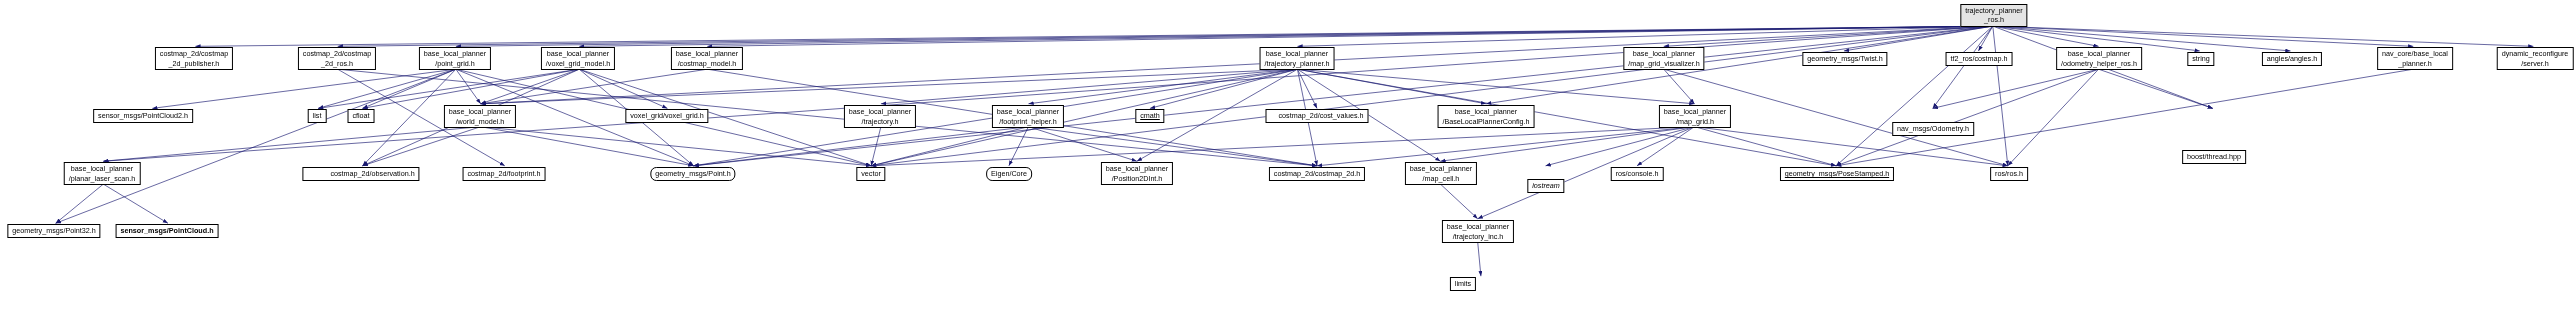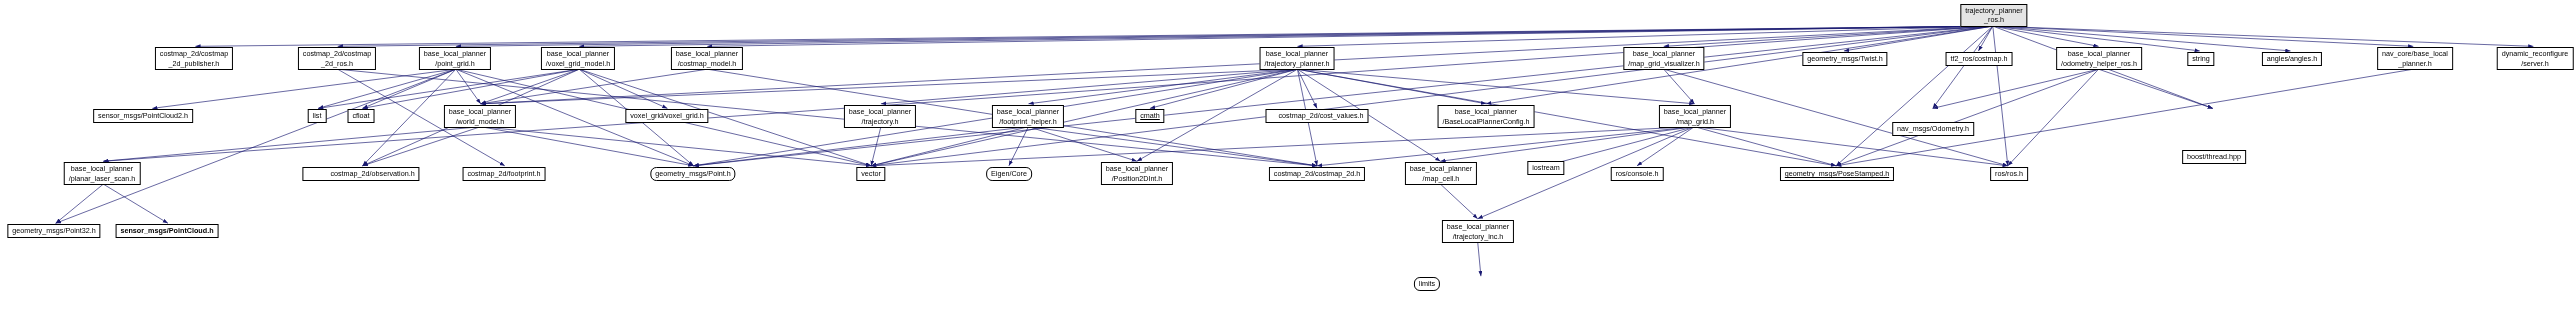--- a/index.html
+++ b/index.html
@@ -191,23 +191,23 @@
     <div class="node" style="left: 361px; top: 167px; border-color: rgb(0, 0, 0); color: rgb(0, 0, 0); padding-left: 27px;">costmap_2d/observation.h</div>
     <div class="node" style="left: 504px; top: 167px; border-color: rgb(0, 0, 0); color: rgb(0, 0, 0);">costmap_2d/footprint.h</div>
     <div class="node" style="left: 693px; top: 167px; border-color: rgb(0, 0, 0); color: rgb(0, 0, 0); border-radius: 6px;">geometry_msgs/Point.h</div>
     <div class="node" style="left: 871px; top: 167px; border-color: rgb(0, 0, 0); color: rgb(0, 0, 0);">vector</div>
     <div class="node" style="left: 1009px; top: 167px; border-color: rgb(0, 0, 0); color: rgb(0, 0, 0); border-radius: 6px;">Eigen/Core</div>
     <div class="node" style="left: 1137px; top: 162px; border-color: rgb(0, 0, 0); color: rgb(0, 0, 0);">base_local_planner
 /Position2DInt.h</div>
     <div class="node" style="left: 1317px; top: 167px; border-color: rgb(0, 0, 0); color: rgb(0, 0, 0);">costmap_2d/costmap_2d.h</div>
     <div class="node" style="left: 1441px; top: 162px; border-color: rgb(0, 0, 0); color: rgb(0, 0, 0);">base_local_planner
 /map_cell.h</div>
-    <div class="node" style="left: 1546px; top: 161px; border-color: rgb(0, 0, 0); color: rgb(0, 0, 0);">iostream</div>
+    <div class="node" style="left: 1546px; top: 179px; border-color: rgb(0, 0, 0); color: rgb(0, 0, 0); font-style: italic;">iostream</div>
     <div class="node" style="left: 1637px; top: 167px; border-color: rgb(0, 0, 0); color: rgb(0, 0, 0);">ros/console.h</div>
     <div class="node" style="left: 1837px; top: 167px; border-color: rgb(0, 0, 0); color: rgb(0, 0, 0); text-decoration: underline;">geometry_msgs/PoseStamped.h</div>
     <div class="node" style="left: 2009px; top: 167px; border-color: rgb(0, 0, 0); color: rgb(0, 0, 0);">ros/ros.h</div>
     <div class="node" style="left: 54px; top: 224px; border-color: rgb(0, 0, 0); color: rgb(0, 0, 0);">geometry_msgs/Point32.h</div>
     <div class="node" style="left: 167px; top: 224px; border-color: rgb(0, 0, 0); color: rgb(0, 0, 0); font-weight: bold;">sensor_msgs/PointCloud.h</div>
     <div class="node" style="left: 1478px; top: 220px; border-color: rgb(0, 0, 0); color: rgb(0, 0, 0);">base_local_planner
 /trajectory_inc.h</div>
-    <div class="node" style="left: 1427px; top: 277px; border-color: rgb(0, 0, 0); color: rgb(0, 0, 0); border-radius: 6px;">limits</div>
+    <div class="node" style="left: 1463px; top: 277px; border-color: rgb(0, 0, 0); color: rgb(0, 0, 0);">limits</div>
   </div>
 
 
 </body></html>

